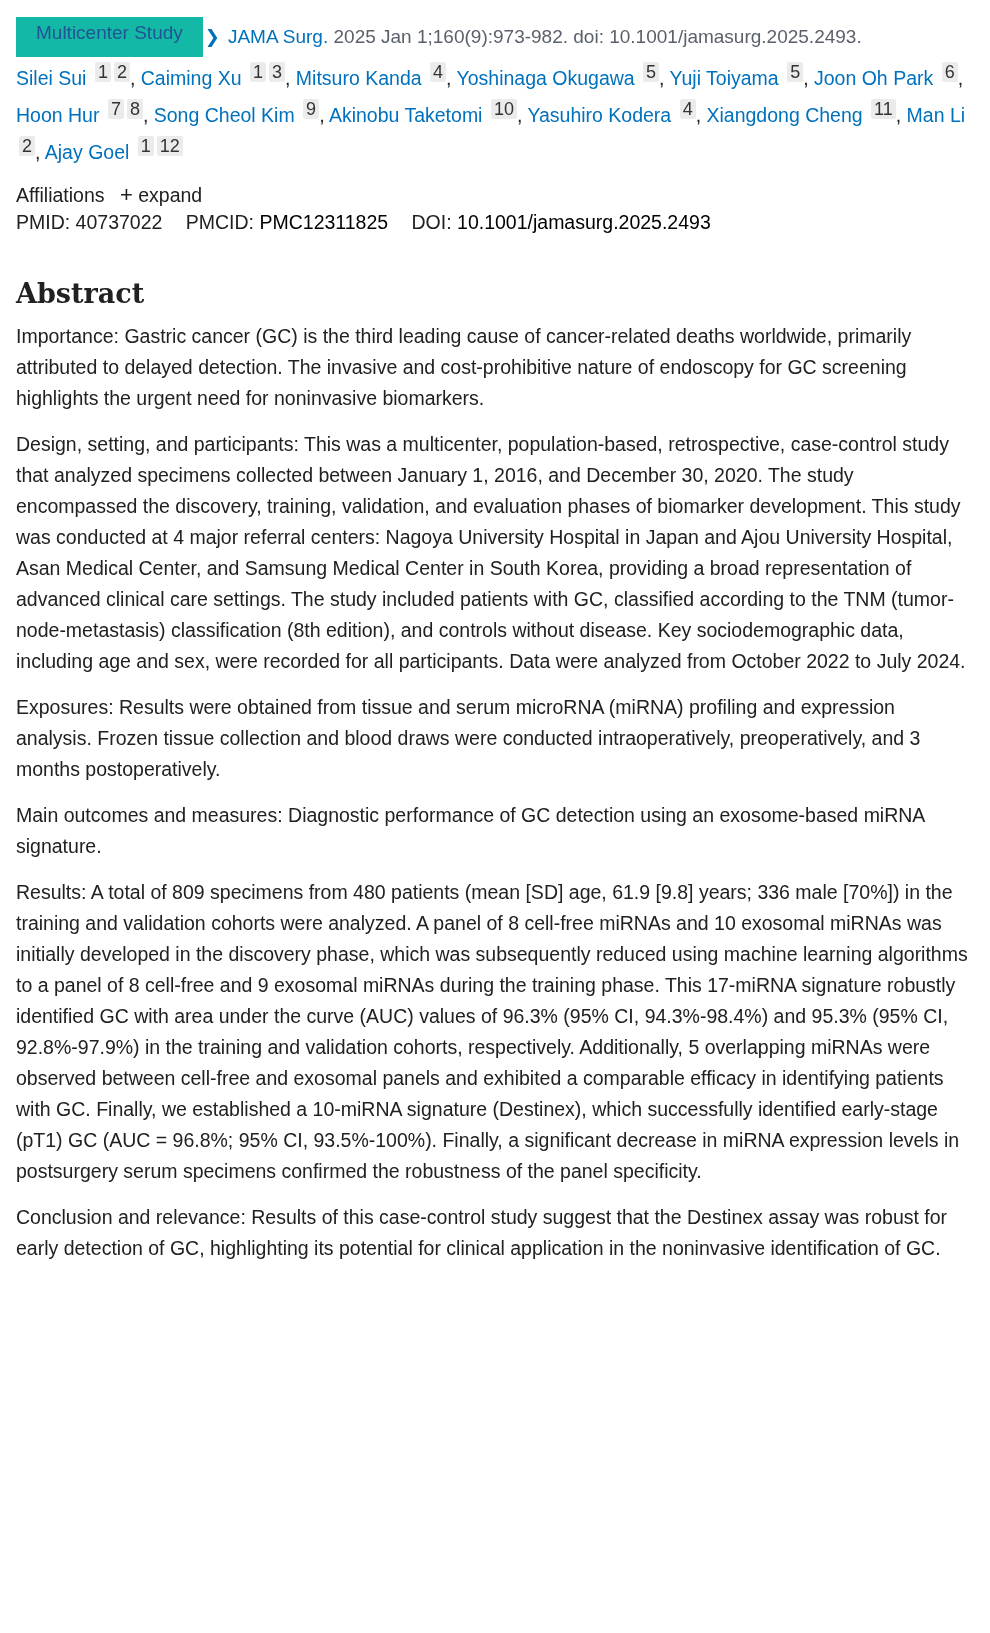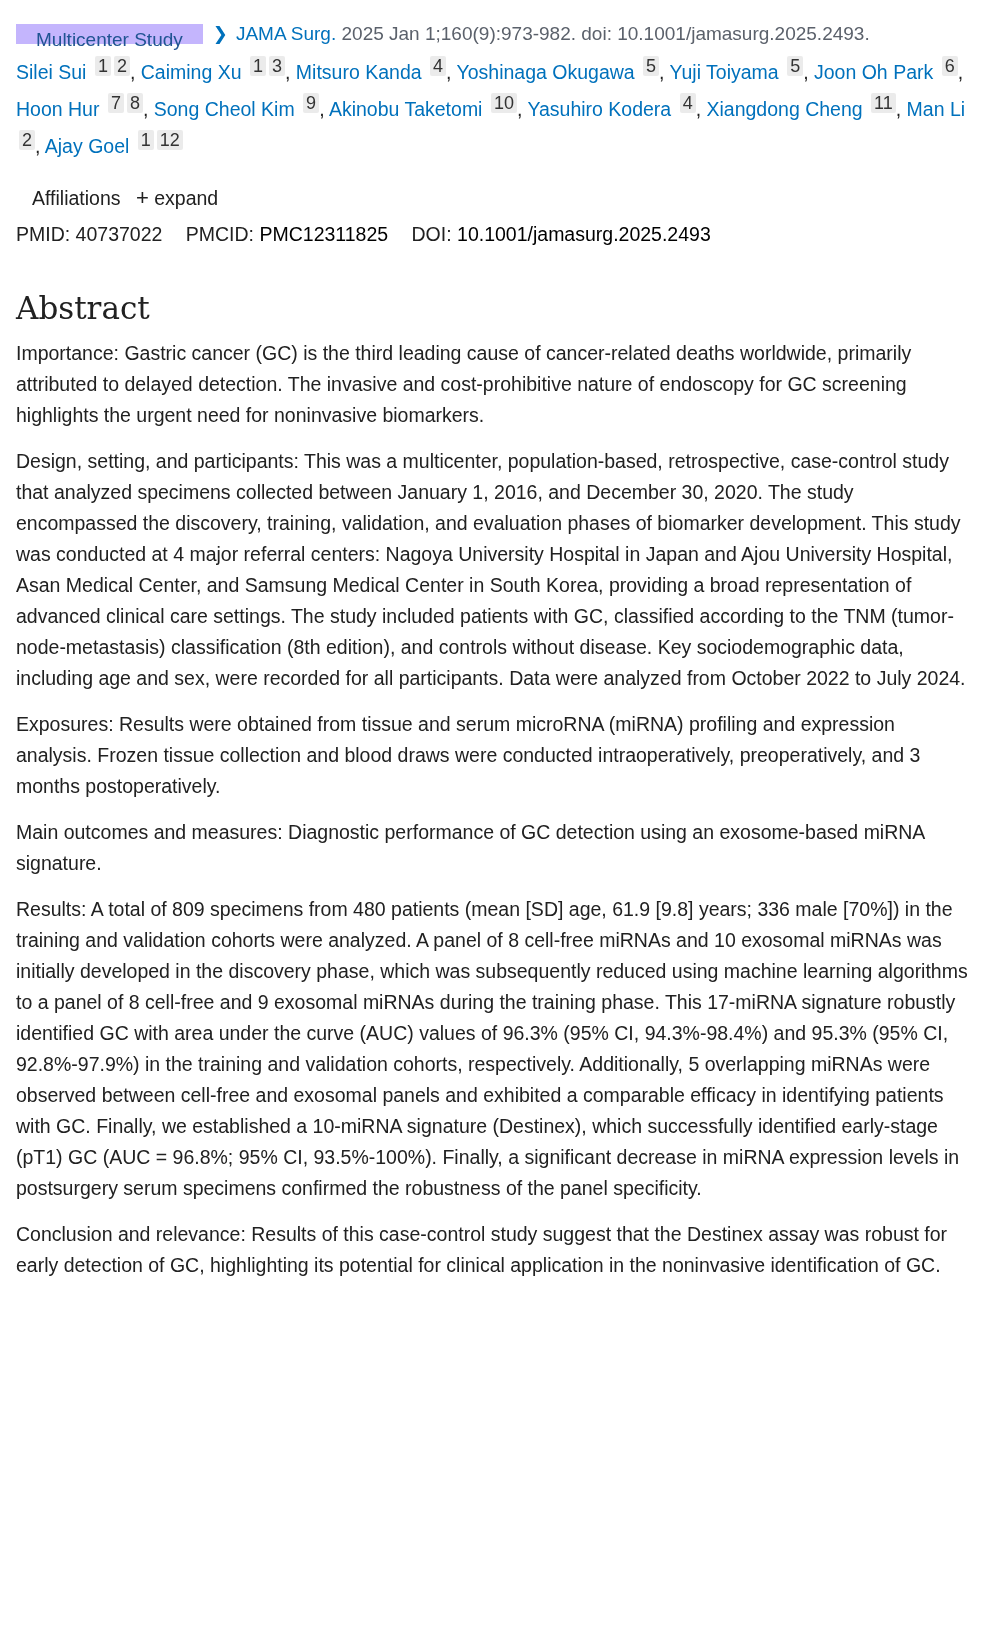--- a/index.html
+++ b/index.html
@@ -6,45 +6,45 @@
   body {
     width: 990px;
     font-family: "Liberation Sans", "DejaVu Sans", sans-serif;
     color: #212121;
   }
   .page { padding: 16px 14px 0 16px; }
   .heading-row {
     display: flex; align-items: center; font-size: 19px; line-height: 34px; margin-top: 1px;
   }
   .pub-type {
-    background: #c4b5fd; color: #205493; padding: 0 20px; height: 20px; line-height: 32px;
-    margin-right: 8px; display: inline-block;
+    background: #14b8a6; color: #205493; padding: 0 20px; height: 40px; line-height: 32px;
+    margin-right: 0; display: inline-block;
   }
   .cit { color: #5b616b; }
   .cit .chev { color: #0071bc; font-size: 18px; margin-right: 8px; margin-left: 2px; }
   .cit a { color: #0071bc; text-decoration: none; }
   h1.title {
     font-family: "DejaVu Serif", "Liberation Serif", serif;
     font-weight: bold; font-size: 34px; line-height: 46px; margin: 14px 0 22px 0;
     color: #212121; letter-spacing: -0.3px;
   }
   .authors { font-size: 19.5px; line-height: 31px; color: #212121; }
   .authors a { color: #0071bc; text-decoration: none; }
   .authors sup { font-size: 18px; vertical-align: 7px; }
   .authors sup span {
     background: #ebebeb; color: #333; padding: 0 3px; border-radius: 2px; margin-left: 3px;
   }
-  .affil { font-size: 19.5px; margin-top: 16px; line-height: 40px; margin-left: 16px; }
+  .affil { font-size: 19.5px; margin-top: 16px; line-height: 21px; }
   .affil .plus { margin-left: 10px; font-size: 22px; }
   .ids { font-size: 19.5px; line-height: 32px; }
   .ids a { color: #000000; text-decoration: none; }
   .ids .gap { display: inline-block; width: 18px; }
   h2.abstract {
     font-family: "DejaVu Serif", "Liberation Serif", serif;
-    font-size: 31px; font-weight: normal; margin: 40px 0 12px 0; color: #212121;
+    font-size: 27px; font-weight: bold; margin: 40px 0 12px 0; color: #212121;
   }
   .para { font-size: 19.5px; line-height: 31px; margin: 0 0 15px 0; color: #212121; }
   .para b { font-weight: normal; }
 </style>
 </head>
 <body>
 
 <div class="page">
   <div class="heading-row">
     <span class="pub-type">Multicenter Study</span>

